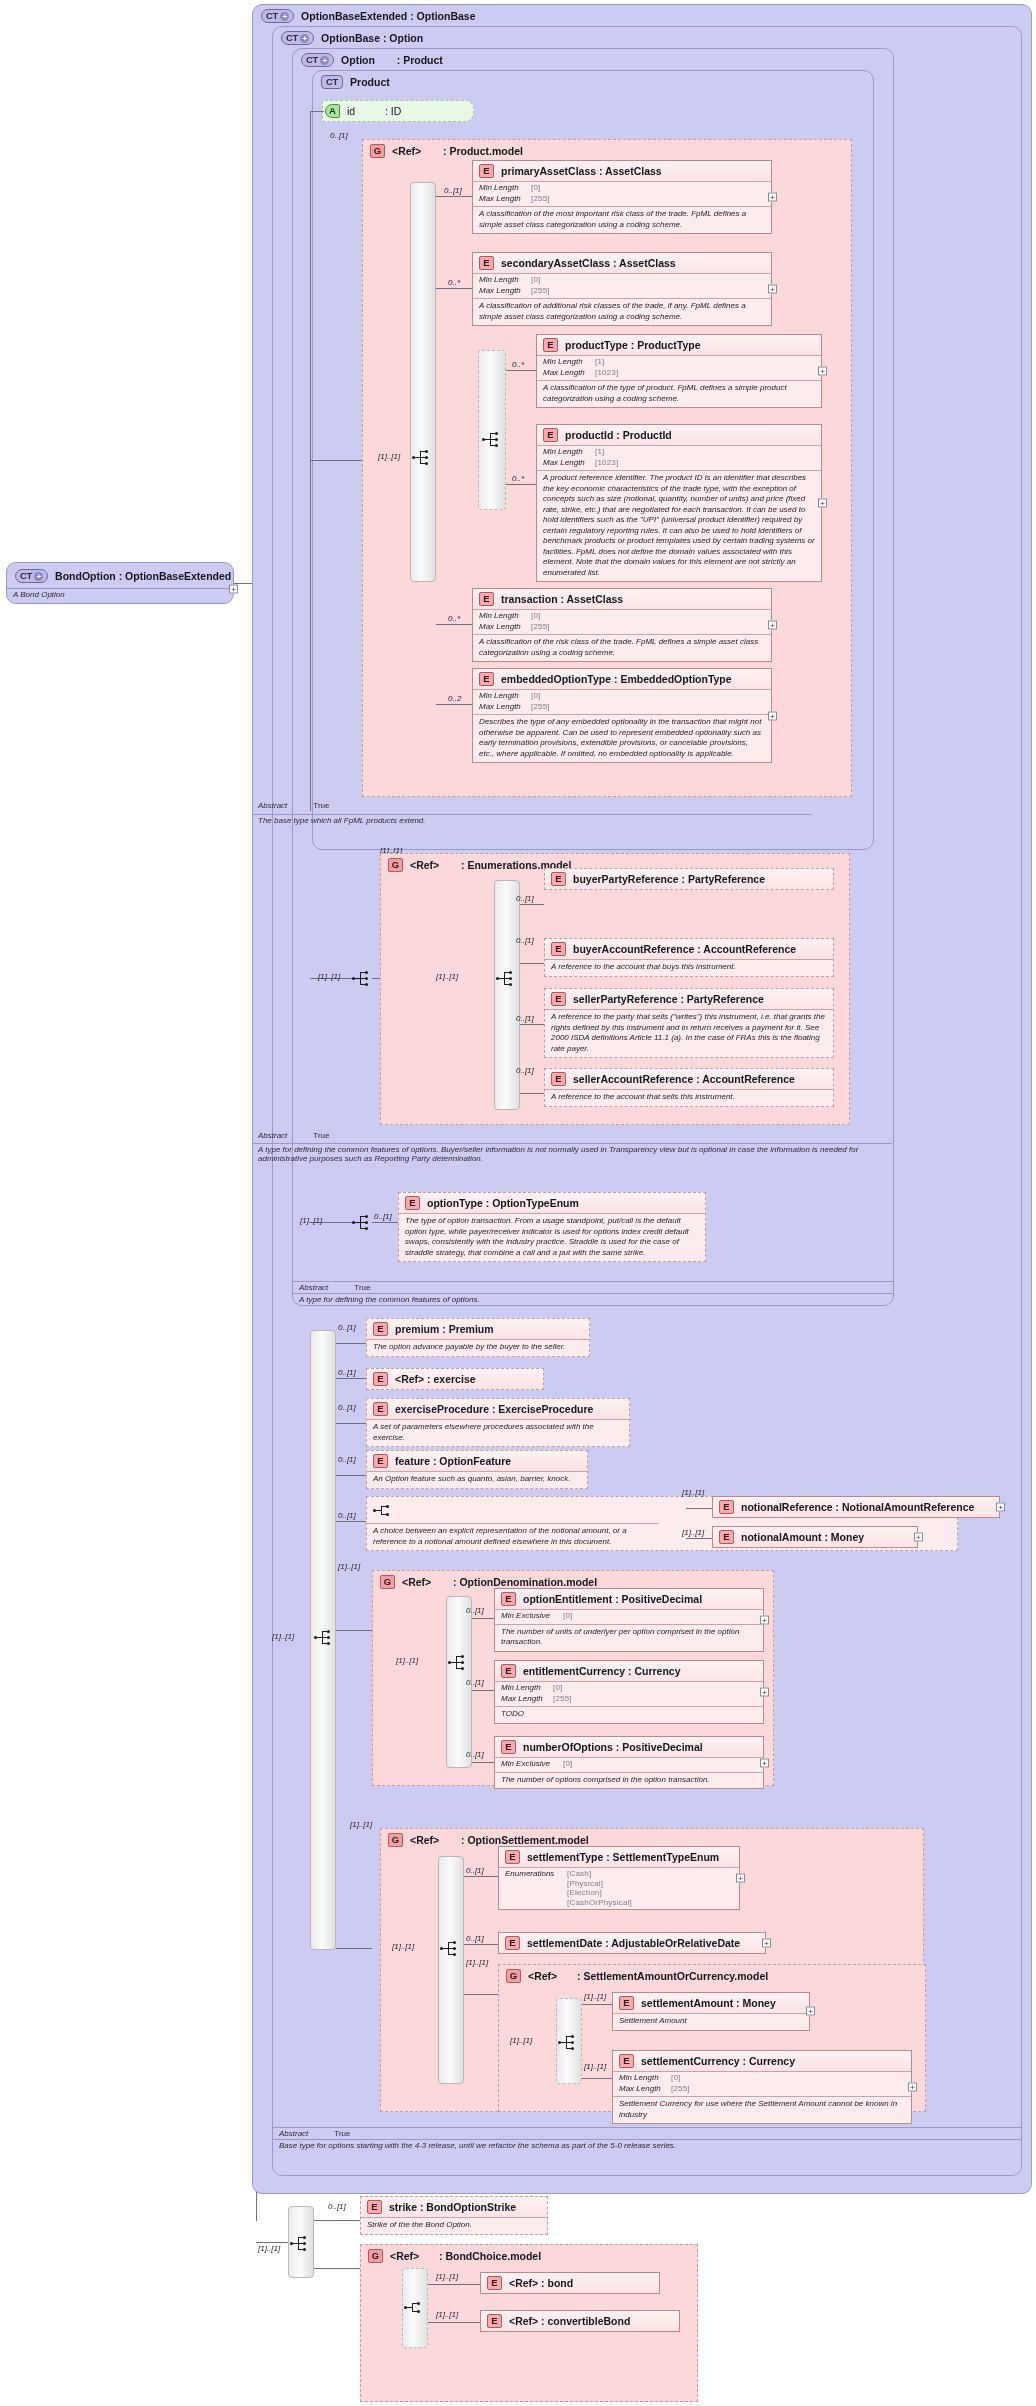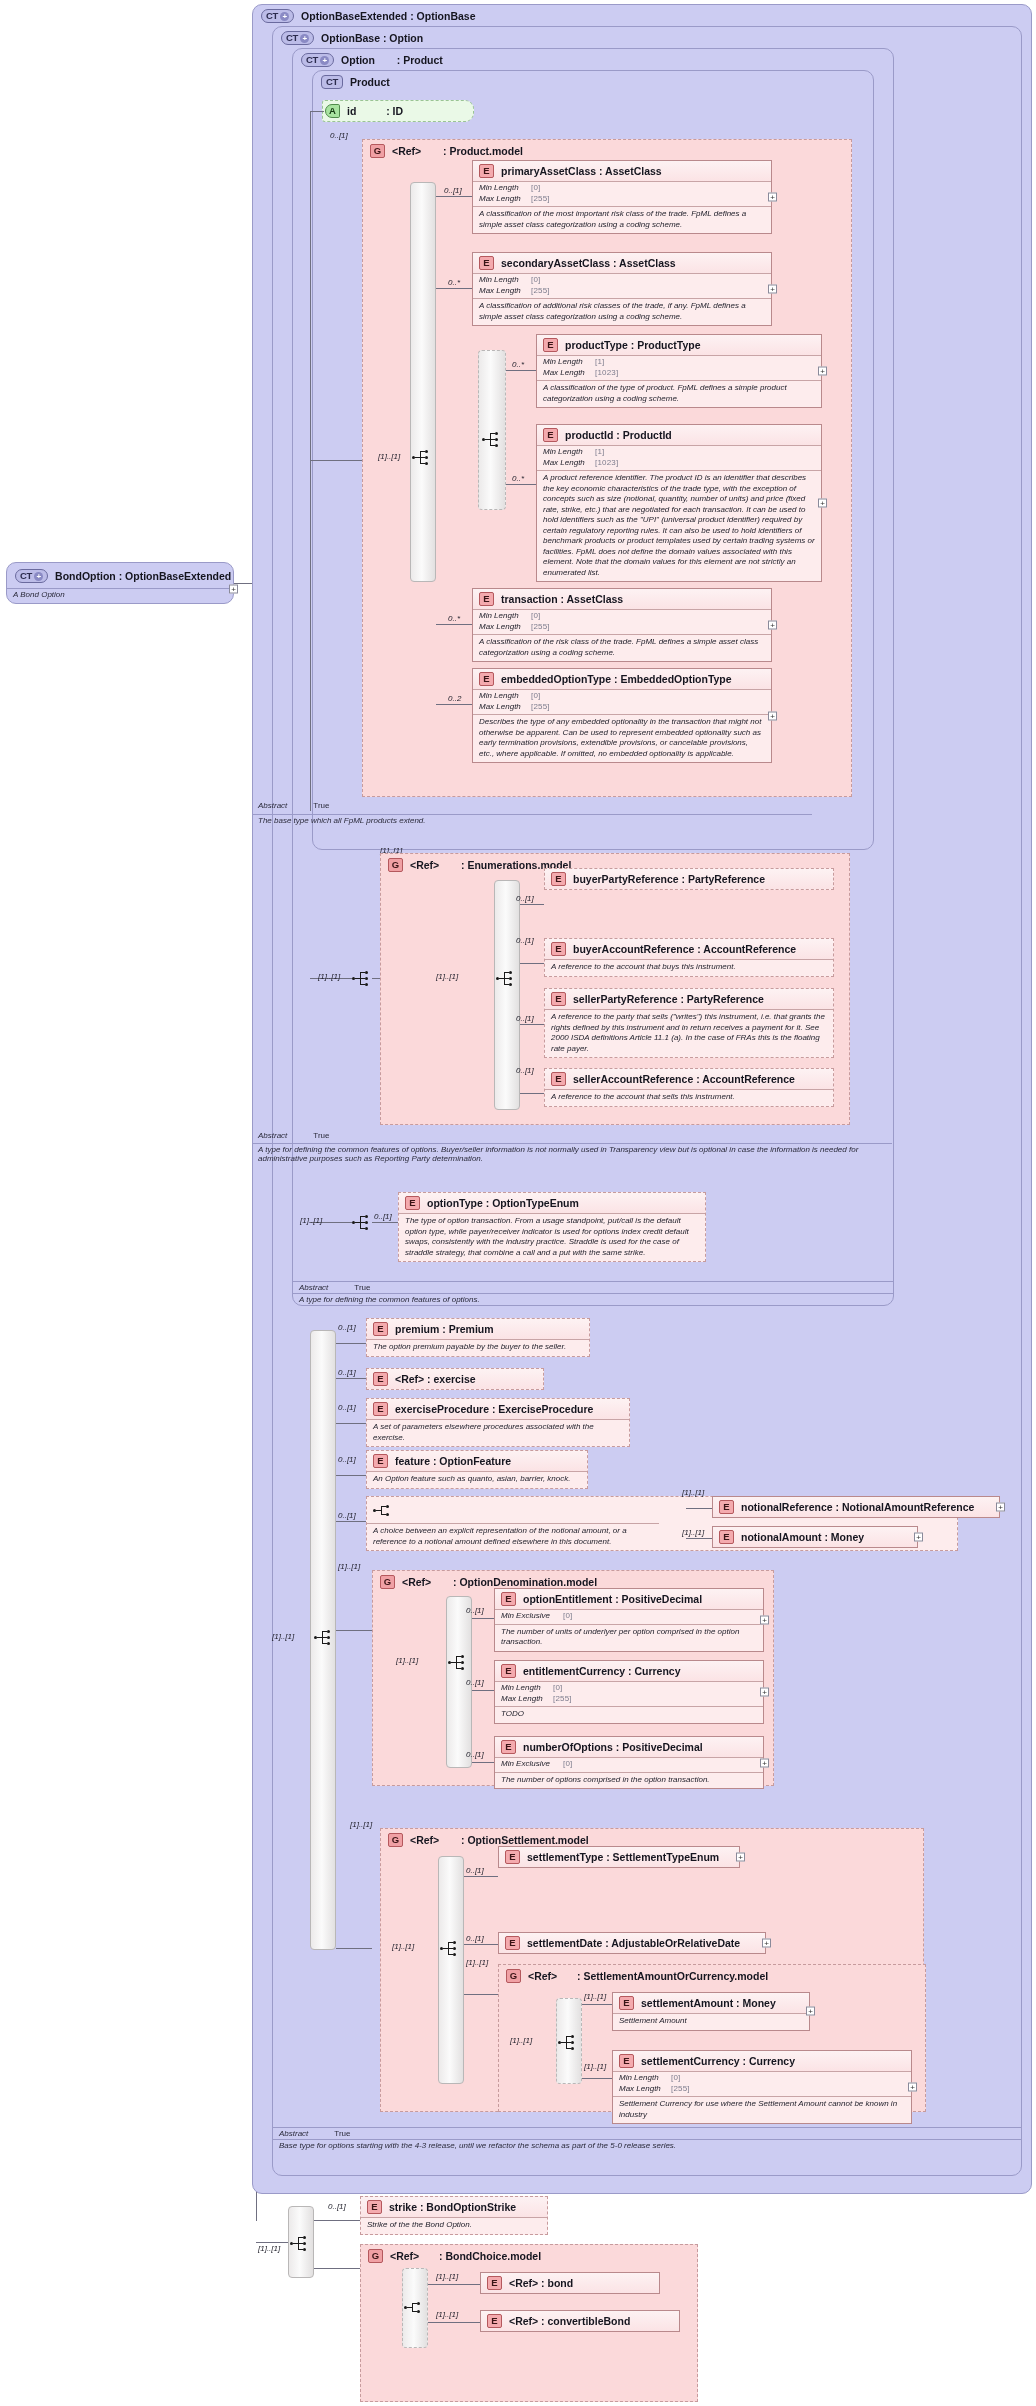--- a/index.html
+++ b/index.html
@@ -130,21 +130,21 @@
     border-radius:3px 9px 9px 3px;
     padding:2px 6px 2px 2px;
   }
   .a-badge{
     width:15px;height:14px;border-radius:8px 2px 2px 8px;
     background:#a8e3a0;border:1px solid #4f8a4a;
     font-size:9.5px;font-weight:bold;color:#143a12;
     display:inline-flex;align-items:center;justify-content:center;line-height:1;
     margin-right:7px;
   }
-  .a-title{font-size:10.5px;font-weight:bold;color:#15151f;white-space:nowrap;}
+  .a-title{font-size:10.5px;font-weight:normal;color:#15151f;white-space:nowrap;}
 
   
   .compositor{
     position:absolute; width:20px; height:15px;
   }
   .compositor .dot{
     position:absolute;width:3px;height:3px;border-radius:50%;background:#1a1a1a;
   }
   .compositor .vl{position:absolute;width:1px;background:#1a1a1a;}
   .compositor .hl{position:absolute;height:1px;background:#1a1a1a;}
@@ -563,21 +563,21 @@
   <span class="hl" style="left:8px;top:13px;width:5px;"></span>
     <span class="dot" style="left:13px;top:12px;"></span>
 </div>
 <span class="card" style="left:272px;top:1632px;">[1]..[1]</span>
 
 <div class="e-box" style="left:366px;top:1318px;width:224px;">
   <div class="e-head">
       <span class="e-badge">E</span>
     <span class="e-title">premium : Premium</span>
     </div>
-  <div class="edoc">The option premium payable by the buyer to the seller.</div>
+  <div class="edoc">The option advance payable by the buyer to the seller.</div>
 </div>
 <div class="ln h" style="left:336px;top:1343px;width:30px;"></div>
 <span class="card" style="left:338px;top:1323px;">0..[1]</span>
 
 <div class="e-box" style="left:366px;top:1368px;width:178px;">
   <div class="e-head">
       <span class="e-badge">E</span>
     <span class="e-title">&lt;Ref&gt;       : exercise</span>
     </div>
 </div>
@@ -748,20 +748,31 @@
   <span class="hl" style="left:8px;top:13px;width:5px;"></span>
     <span class="dot" style="left:13px;top:12px;"></span>
 </div>
 <span class="card" style="left:392px;top:1942px;">[1]..[1]</span>
 
 <div class="e-box solid enum" style="left:498px;top:1846px;width:242px;">
   <div class="e-head">
       <span class="e-badge">E</span>
     <span class="e-title">settlementType : SettlementTypeEnum</span>
     </div>
+  <div class="facets">
+    <div class="frow">
+      <span class="fname" style="width:62px;">Enumerations</span>
+      <span class="fval stack">
+        <span>[Cash]</span>
+        <span>[Physical]</span>
+        <span>[Election]</span>
+        <span>[CashOrPhysical]</span>
+      </span>
+    </div>
+  </div>
   <span class="e-plus">+</span>
 </div>
 <div class="ln h" style="left:464px;top:1876px;width:34px;"></div>
 <span class="card" style="left:466px;top:1866px;">0..[1]</span>
 
 <div class="e-box solid" style="left:498px;top:1932px;width:268px;">
   <div class="e-head">
       <span class="e-badge">E</span>
     <span class="e-title">settlementDate : AdjustableOrRelativeDate</span>
     </div>

